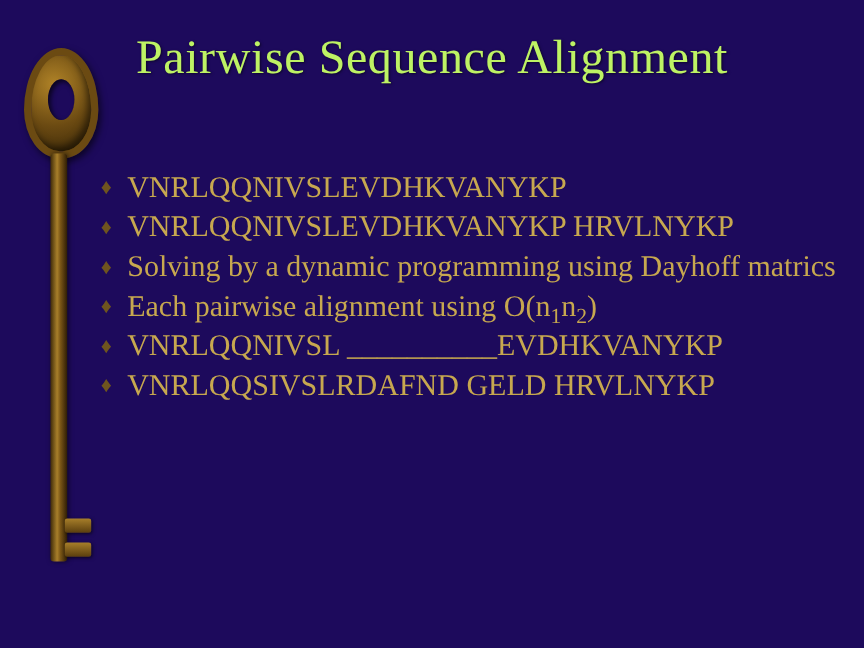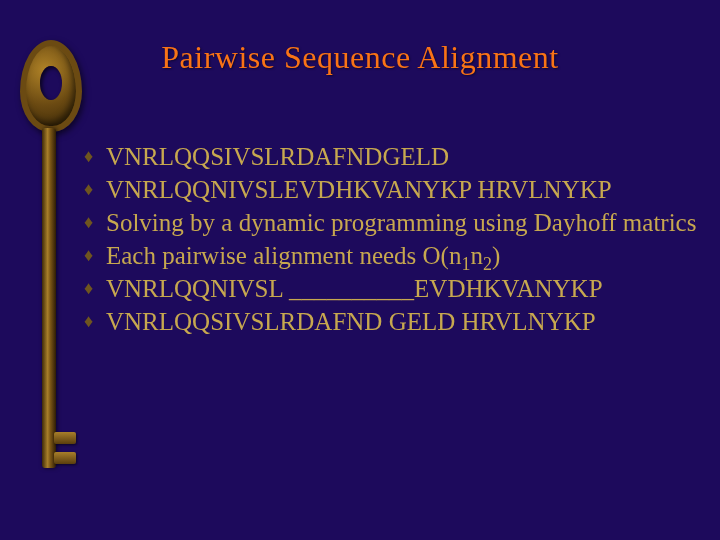--- a/index.html
+++ b/index.html
@@ -63,26 +63,26 @@
     height: 12px;
     background: linear-gradient(180deg, #a87f2a 0%, #5a3e0e 100%);
     border-radius: 2px;
     box-shadow: 1px 1px 3px rgba(0,0,0,0.6);
   }
   .key-deco .bit1 { top: 392px; }
   .key-deco .bit2 { top: 412px; }
 
   .title {
     position: absolute;
-    top: 39px;
+    top: 24px;
     left: 0;
     right: 0;
     text-align: center;
-    color: #f97316;
-    font-size: 32px;
+    color: #bef264;
+    font-size: 40px;
     font-weight: 400;
     letter-spacing: 0.5px;
     text-shadow: 1px 1px 2px rgba(0,0,0,0.5);
   }
 
   .content {
     position: absolute;
     top: 140px;
     left: 84px;
     right: 12px;
@@ -121,37 +121,37 @@
   <div class="bit1"></div>
   <div class="bit2"></div>
 </div>
 
 <div class="title">Pairwise Sequence Alignment</div>
 
 <div class="content">
 
   <div class="item">
     <span class="bullet">♦</span>
-    <span class="text">VNRLQQSIVSLRDAFNDGELD</span>
+    <span class="text">VNRLQQNIVSLEVDHKVANYKP</span>
   </div>
 
   <div class="item">
     <span class="bullet">♦</span>
     <span class="text">VNRLQQNIVSLEVDHKVANYKP HRVLNYKP</span>
   </div>
 
   <div class="item">
     <span class="bullet">♦</span>
     <span class="text">Solving by a dynamic programming using Dayhoff matrics</span>
   </div>
 
   <div class="item">
     <span class="bullet">♦</span>
     <span class="text">
-      <span>Each pairwise alignment needs O(n</span><span class="sub">1</span><span>n</span><span class="sub">2</span><span>)</span>
+      <span>Each pairwise alignment using O(n</span><span class="sub">1</span><span>n</span><span class="sub">2</span><span>)</span>
     </span>
   </div>
 
   <div class="item">
     <span class="bullet">♦</span>
     <span class="text">VNRLQQNIVSL __________EVDHKVANYKP</span>
   </div>
 
   <div class="item">
     <span class="bullet">♦</span>

